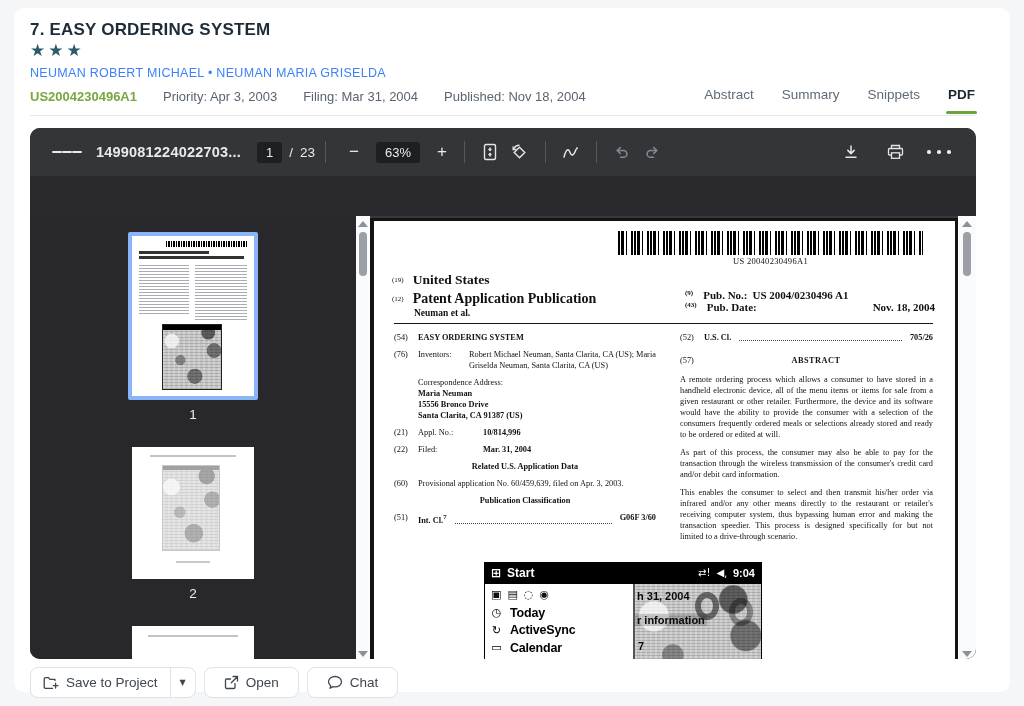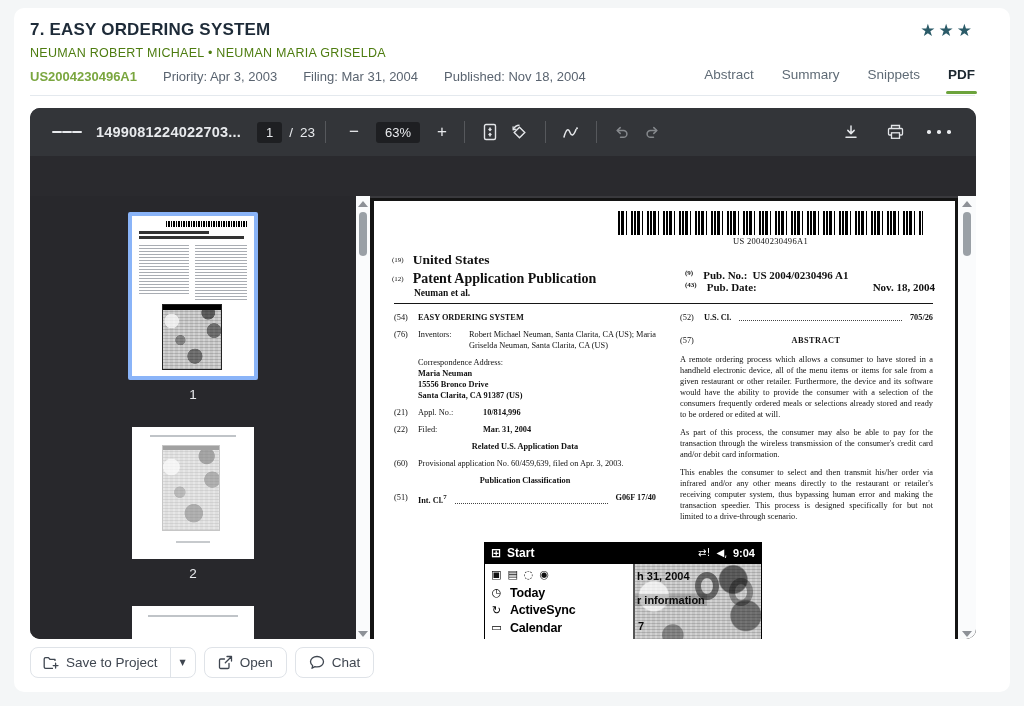--- a/index.html
+++ b/index.html
@@ -5,24 +5,24 @@
   * { margin:0; padding:0; box-sizing:border-box; }
   html,body { width:1024px; height:706px; overflow:hidden; background:#f4f6f7;
               font-family:"Liberation Sans", sans-serif; }
   .glyph { font-family:"DejaVu Sans", sans-serif; }
 
   .card { position:absolute; left:14px; right:14px; top:8px; bottom:14px;
           background:#fff; border-radius:10px; }
 
   
   .hdr { padding:12px 35px 0 16px; }
-  .title-row { display:flex; align-items:flex-start; justify-content:space-between; }
+  .title-row { display:flex; align-items:flex-start; justify-content:space-between;flex-direction:column; }
   .doc-title { font-size:17px; font-weight:700; color:#1e2b38; letter-spacing:.2px; }
   .stars { font-size:17px; color:#2b5b68; letter-spacing:3px; cursor:pointer; }
-  .inventors { margin-top:6px; font-size:12.5px; color:#4d7c0f; letter-spacing:.3px; }
+  .inventors { margin-top:6px; font-size:12.5px; color:#3b82f6; letter-spacing:.3px; }
   .meta-row { margin-top:7px; display:flex; align-items:flex-end; justify-content:space-between;
               padding-bottom:11px; border-bottom:1px solid #e4e9ee; }
   .meta-left { display:flex; gap:26px; font-size:13px; color:#5a6470; align-items:baseline; }
   .pid { color:#7aa63f; font-weight:600; cursor:pointer; }
   .tabs { display:flex; gap:28px; font-size:13.5px; color:#5f6b76; }
   .tab { position:relative; cursor:pointer; padding-bottom:2px; }
   .tab.active { color:#1c2730; font-weight:700; }
   .tab.active::after { content:""; position:absolute; left:-2px; right:-2px; bottom:-10px;
                        height:3px; background:#6ca33c; border-radius:2px; }
 
@@ -119,21 +119,21 @@
   .mrow .ml { font-size:12.5px; font-weight:700; letter-spacing:-.2px; }
   .fig-noise { flex:1; position:relative; }
   .frag { position:absolute; font-weight:700; color:#0a0a0a; font-size:11px; white-space:nowrap; }
   .ring { position:absolute; width:24px; height:28px; border:6px solid rgba(0,0,0,.5); border-radius:50%; }
 
   
   .footer { margin:8px 0 0 16px; display:flex; gap:8px; align-items:center; color:#3f4650; }
   .btn-group { display:inline-flex; border:1px solid #dfe3e8; border-radius:8px; background:#fff; overflow:hidden; }
   .seg { display:flex; align-items:center; gap:7px; padding:7px 12px; font-size:13.5px; cursor:pointer; }
   .seg.caret { border-left:1px solid #dfe3e8; padding:7px 9px; }
-  .btn { display:inline-flex; align-items:center; gap:7px; padding:7px 13px; font-size:13.5px;
+  .btn { display:inline-flex; align-items:center; gap:7px; padding:7px 19px; font-size:13.5px;
          border:1px solid #dfe3e8; border-radius:8px; background:#fff; cursor:pointer; color:#3f4650; }
   .caret-g { font-size:8px; color:#3f4650; }
   svg.ic { display:block; }
 </style>
 </head>
 <body>
 
 <div class="card">
 
   <div class="hdr">
@@ -339,21 +339,21 @@
               <div class="chead">Related U.S. Application Data</div>
               <div class="frow">
                 <span class="fnum">(60)</span>
                 <span style="flex:1">Provisional application No. 60/459,639, filed on Apr. 3, 2003.</span>
               </div>
               <div class="chead">Publication Classification</div>
               <div class="frow">
                 <span class="fnum">(51)</span>
                 <span class="b"><span>Int. Cl.</span><sup>7</sup></span>
                 <span class="leader"></span>
-                <span class="b">G06F 17/40</span>
+                <span class="b">G06F 3/60</span>
               </div>
             </div>
 
             <div>
               <div class="frow" style="margin-bottom:12px">
                 <span class="fnum">(52)</span>
                 <span class="b">U.S. Cl.</span>
                 <span class="leader"></span>
                 <span class="b">705/26</span>
               </div>

